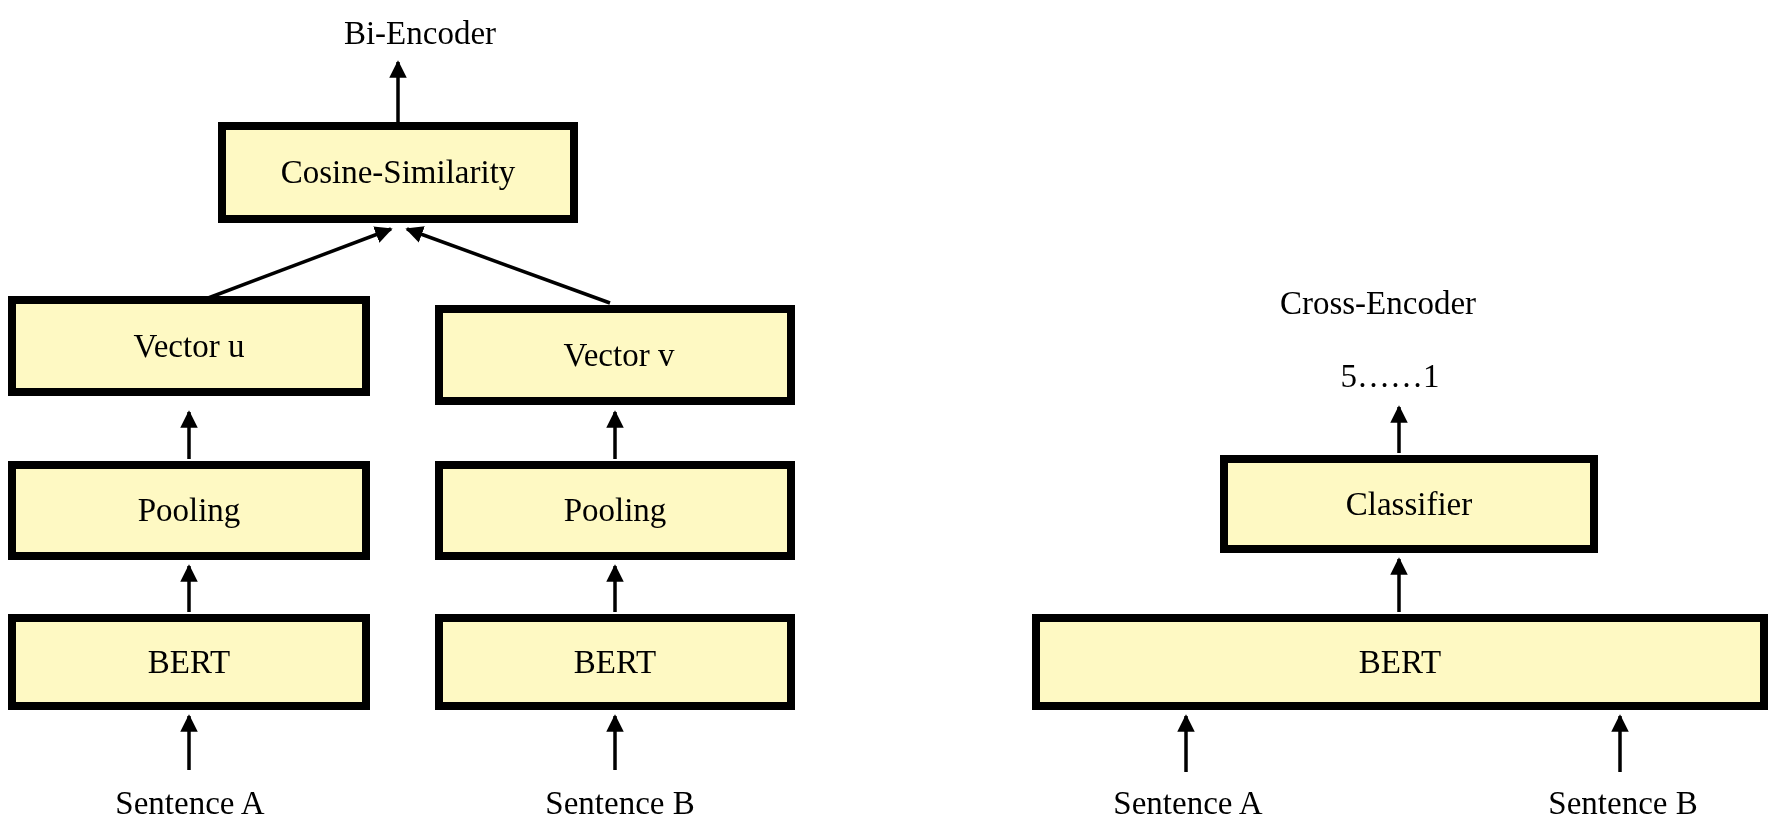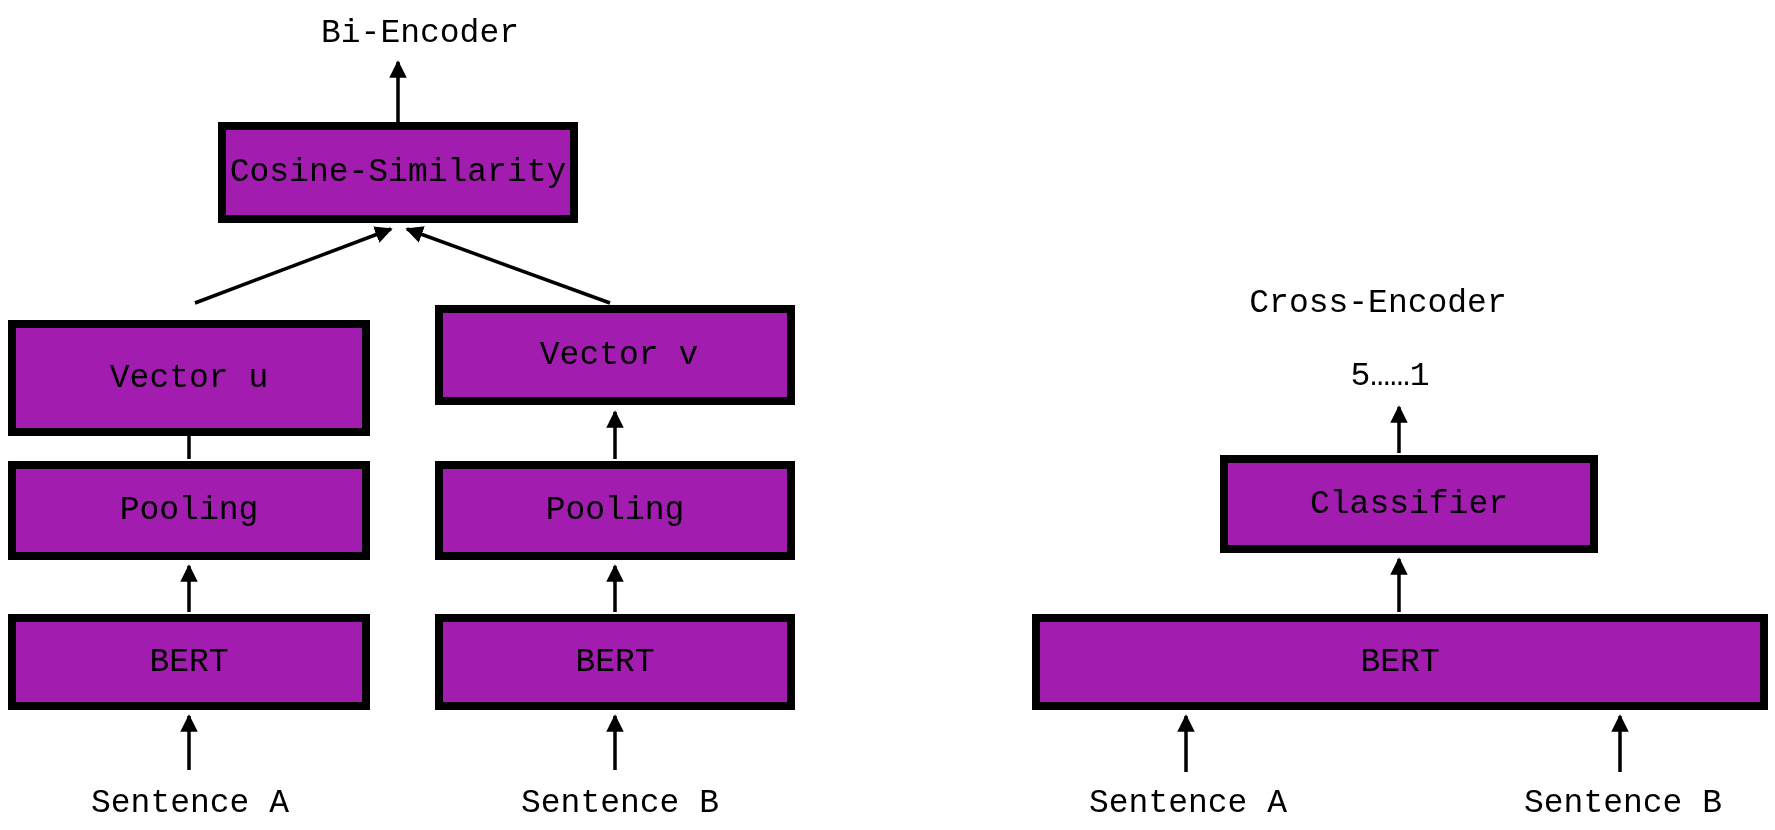--- a/index.html
+++ b/index.html
@@ -2,49 +2,49 @@
 <html><head>
 <meta charset="utf-8">
 <style>
   html, body { margin: 0; padding: 0; background: #ffffff; }
   .canvas {
     position: relative;
     width: 1775px;
     height: 830px;
     background: #ffffff;
     color: #000000;
-    font-family: Liberation Mono, monospace;
+    font-family: Liberation Serif, serif;
     overflow: hidden;
   }
   .connector-layer {
     position: absolute;
     left: 0; top: 0;
     width: 1775px; height: 830px;
   }
   .box {
     position: absolute;
     box-sizing: border-box;
     border: 8px solid #000000;
-    background: #a21caf;
+    background: #fef9c3;
     display: flex;
     align-items: center;
     justify-content: center;
     font-size: 33px;
     white-space: nowrap;
   }
   .lbl {
     position: absolute;
     transform: translateX(-50%);
     font-size: 33px;
     line-height: 1.2;
     white-space: nowrap;
   }
   
   .cosine-box   { left: 218px;  top: 122px; width: 360px; height: 101px; }
-  .vector-u-box { left: 8px;    top: 320px; width: 362px; height: 116px; }
+  .vector-u-box { left: 8px;    top: 296px; width: 362px; height: 100px; }
   .vector-v-box { left: 435px;  top: 305px; width: 360px; height: 100px; padding-left: 8px; }
   .pooling-a-box{ left: 8px;    top: 461px; width: 362px; height: 99px;  }
   .pooling-b-box{ left: 435px;  top: 461px; width: 360px; height: 99px;  }
   .bert-a-box   { left: 8px;    top: 614px; width: 362px; height: 96px;  }
   .bert-b-box   { left: 435px;  top: 614px; width: 360px; height: 96px;  }
   .bi-title     { left: 420px;  top: 14px;  }
   .sent-a-left  { left: 190px;  top: 784px; }
   .sent-b-left  { left: 620px;  top: 784px; }
   
   .classifier-box{ left: 1220px; top: 455px; width: 378px; height: 98px; }

